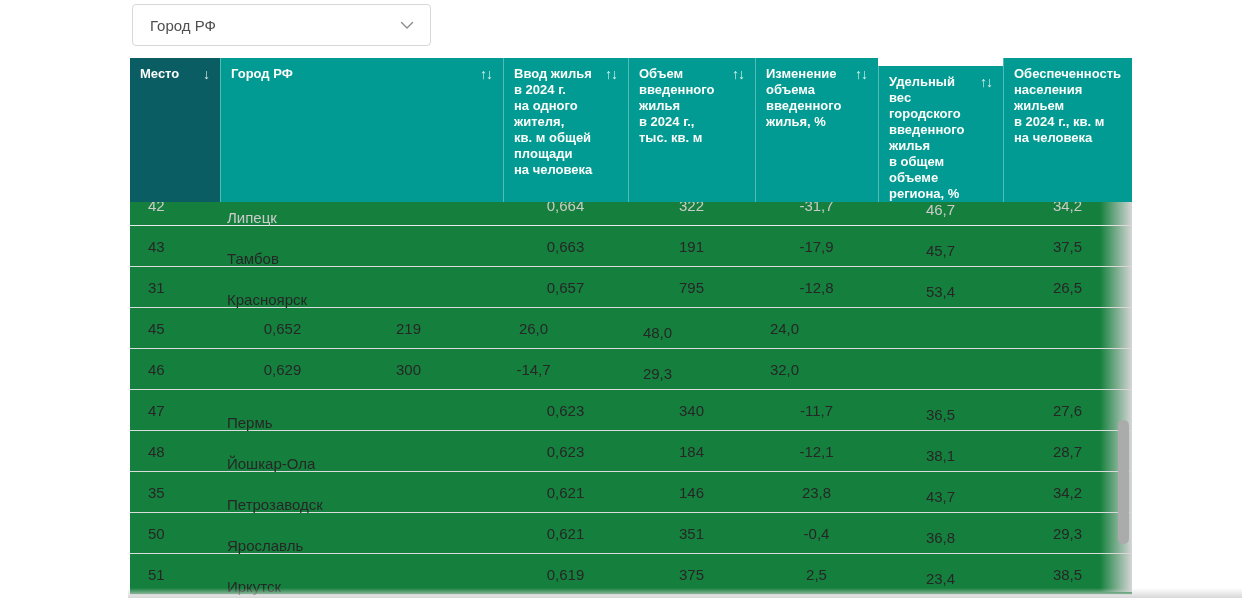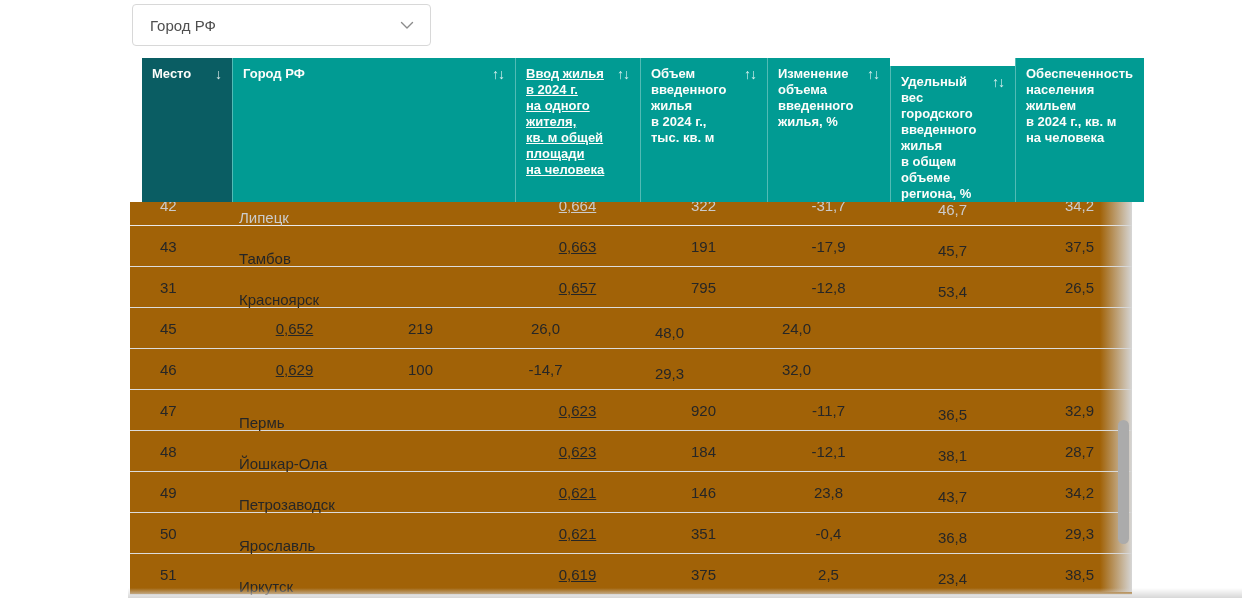--- a/index.html
+++ b/index.html
@@ -22,31 +22,31 @@
   .th { position:relative; background:#019b93; color:#fdfdfb;
     padding:8px 6px 8px 10px; font-size:13px; line-height:16px; font-weight:700;
     cursor:pointer; }
   .th.col-0 { background:#0a5d63; }
   .th + .th { border-left:1px solid rgba(255,255,255,0.32); }
   .th-label { white-space:pre-line; }
   .th.col-1 .th-label { max-width:200px; }
   .sort-icon { position:absolute; top:8px; right:11px; font-size:14px;
     font-weight:400; color:rgba(255,255,255,0.85); letter-spacing:-1px; }
 
-  .col-0 { width:90px;  flex:none;margin-left:12px; }
+  .col-0 { width:90px;  flex:none; }
   .col-1 { width:283px; flex:none; }
-  .col-2 { width:125px; flex:none;text-decoration:underline; }
+  .col-2 { width:125px; flex:none; }
   .col-3 { width:127px; flex:none; }
   .col-4 { width:123px; flex:none; }
   .col-5 { width:125px; flex:none;margin-top:8px; }
   .col-6 { width:129px; flex:none; }
 
   .tr { display:flex; align-items:center; height:41px;
     border-bottom:1px solid #dcdcdc; font-size:15px; color:#262626;
-    background:#a16207; }
+    background:#15803d; }
   .td { overflow:hidden; }
   .td.col-0 { padding-left:18px; }
   .td.col-1 { padding-left:7px;margin-top:25px; }
   .td.col-2,.td.col-3,.td.col-4,.td.col-5,.td.col-6 { text-align:center; }
 
   
   .clipped-row { height:24px; overflow:hidden; }
   .clipped-row .tr { margin-top:-17px; color:#cbcbcb;
     border-bottom-color:#e9e9e9; }
 
@@ -160,45 +160,45 @@
           <div class="td col-0">45</div>
           <div class="td col-2">0,652</div>
           <div class="td col-3">219</div>
           <div class="td col-4">26,0</div>
           <div class="td col-5">48,0</div>
           <div class="td col-6">24,0</div>
         </div>
         <div class="tr">
           <div class="td col-0">46</div>
           <div class="td col-2">0,629</div>
-          <div class="td col-3">100</div>
+          <div class="td col-3">300</div>
           <div class="td col-4">-14,7</div>
           <div class="td col-5">29,3</div>
           <div class="td col-6">32,0</div>
         </div>
         <div class="tr">
           <div class="td col-0">47</div>
           <div class="td col-1">Пермь</div>
           <div class="td col-2">0,623</div>
-          <div class="td col-3">920</div>
+          <div class="td col-3">340</div>
           <div class="td col-4">-11,7</div>
           <div class="td col-5">36,5</div>
-          <div class="td col-6">32,9</div>
+          <div class="td col-6">27,6</div>
         </div>
         <div class="tr">
           <div class="td col-0">48</div>
           <div class="td col-1">Йошкар-Ола</div>
           <div class="td col-2">0,623</div>
           <div class="td col-3">184</div>
           <div class="td col-4">-12,1</div>
           <div class="td col-5">38,1</div>
           <div class="td col-6">28,7</div>
         </div>
         <div class="tr">
-          <div class="td col-0">49</div>
+          <div class="td col-0">35</div>
           <div class="td col-1">Петрозаводск</div>
           <div class="td col-2">0,621</div>
           <div class="td col-3">146</div>
           <div class="td col-4">23,8</div>
           <div class="td col-5">43,7</div>
           <div class="td col-6">34,2</div>
         </div>
         <div class="tr">
           <div class="td col-0">50</div>
           <div class="td col-1">Ярославль</div>

